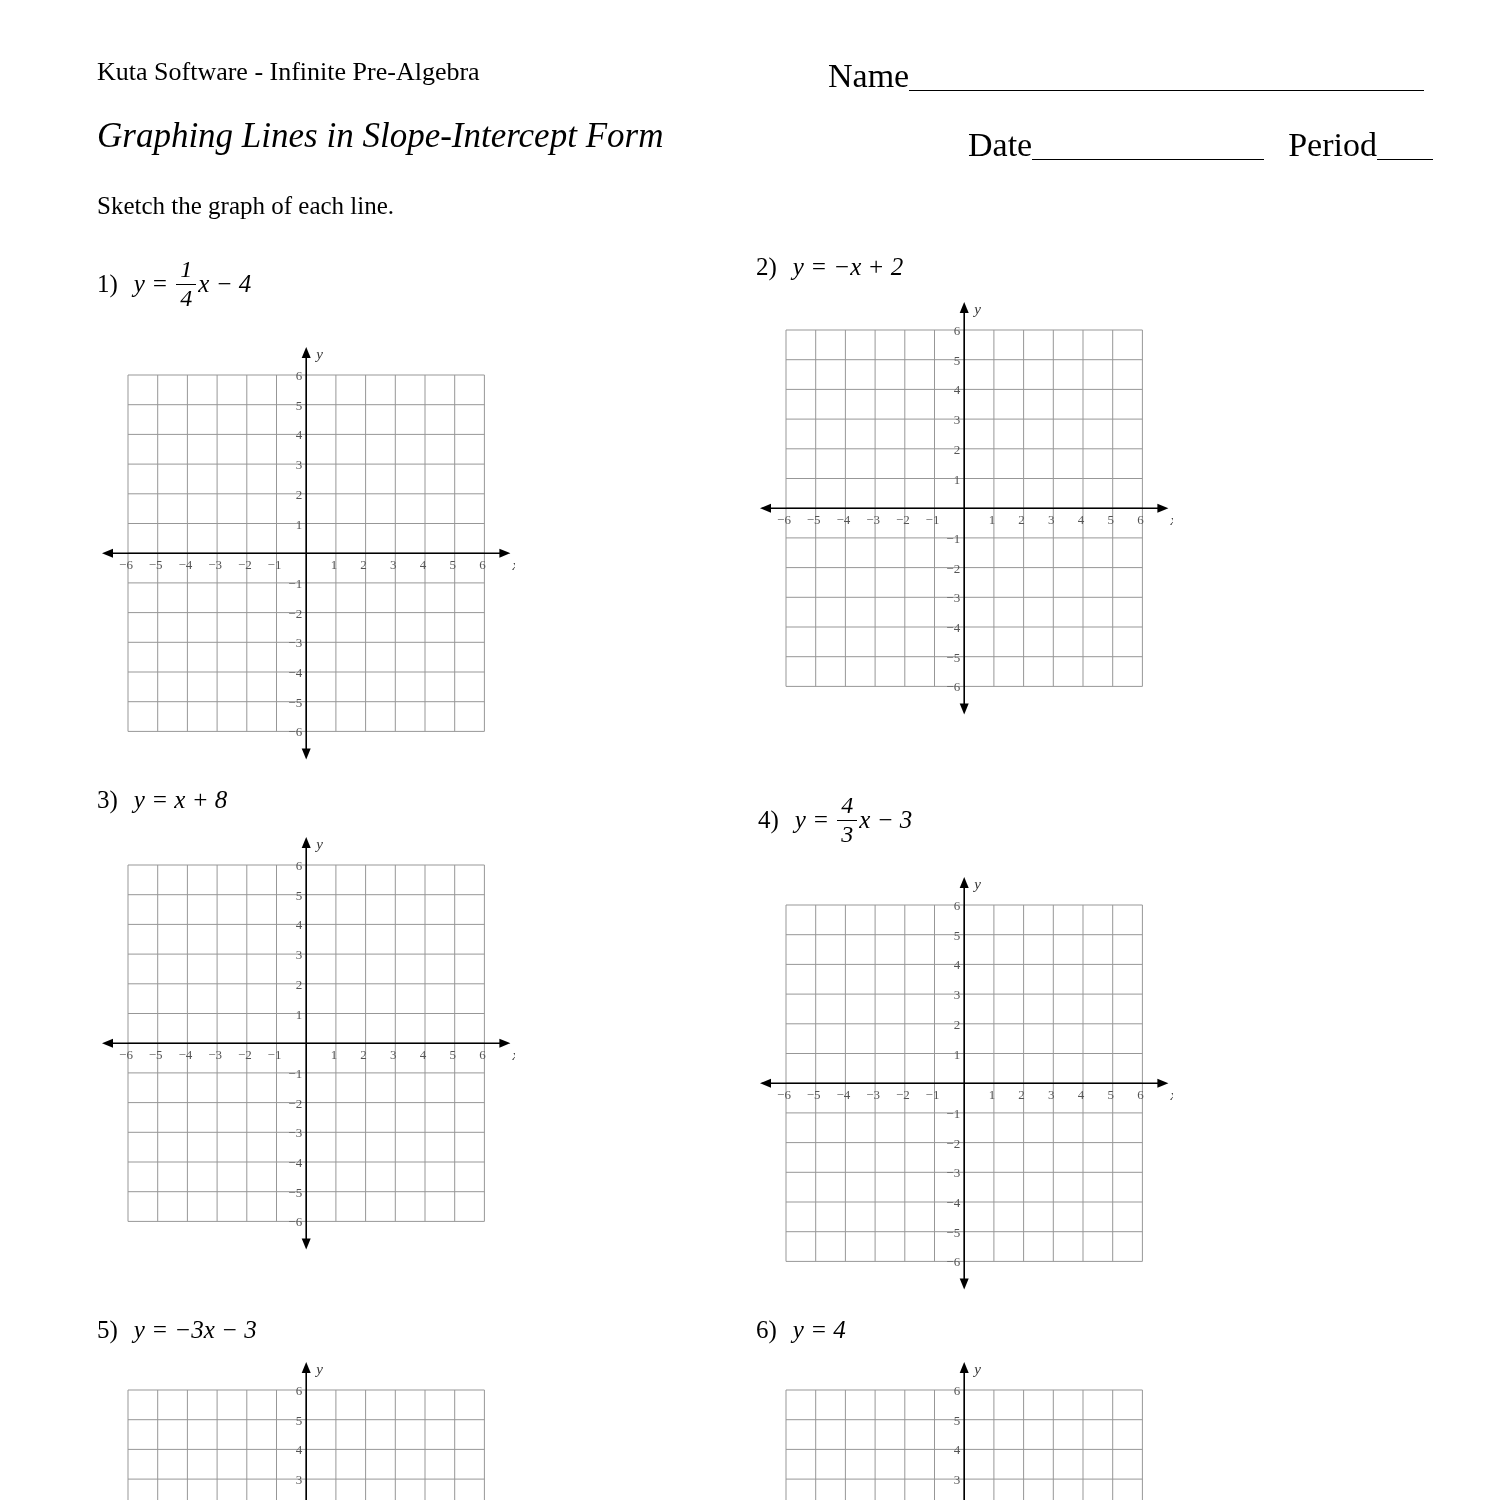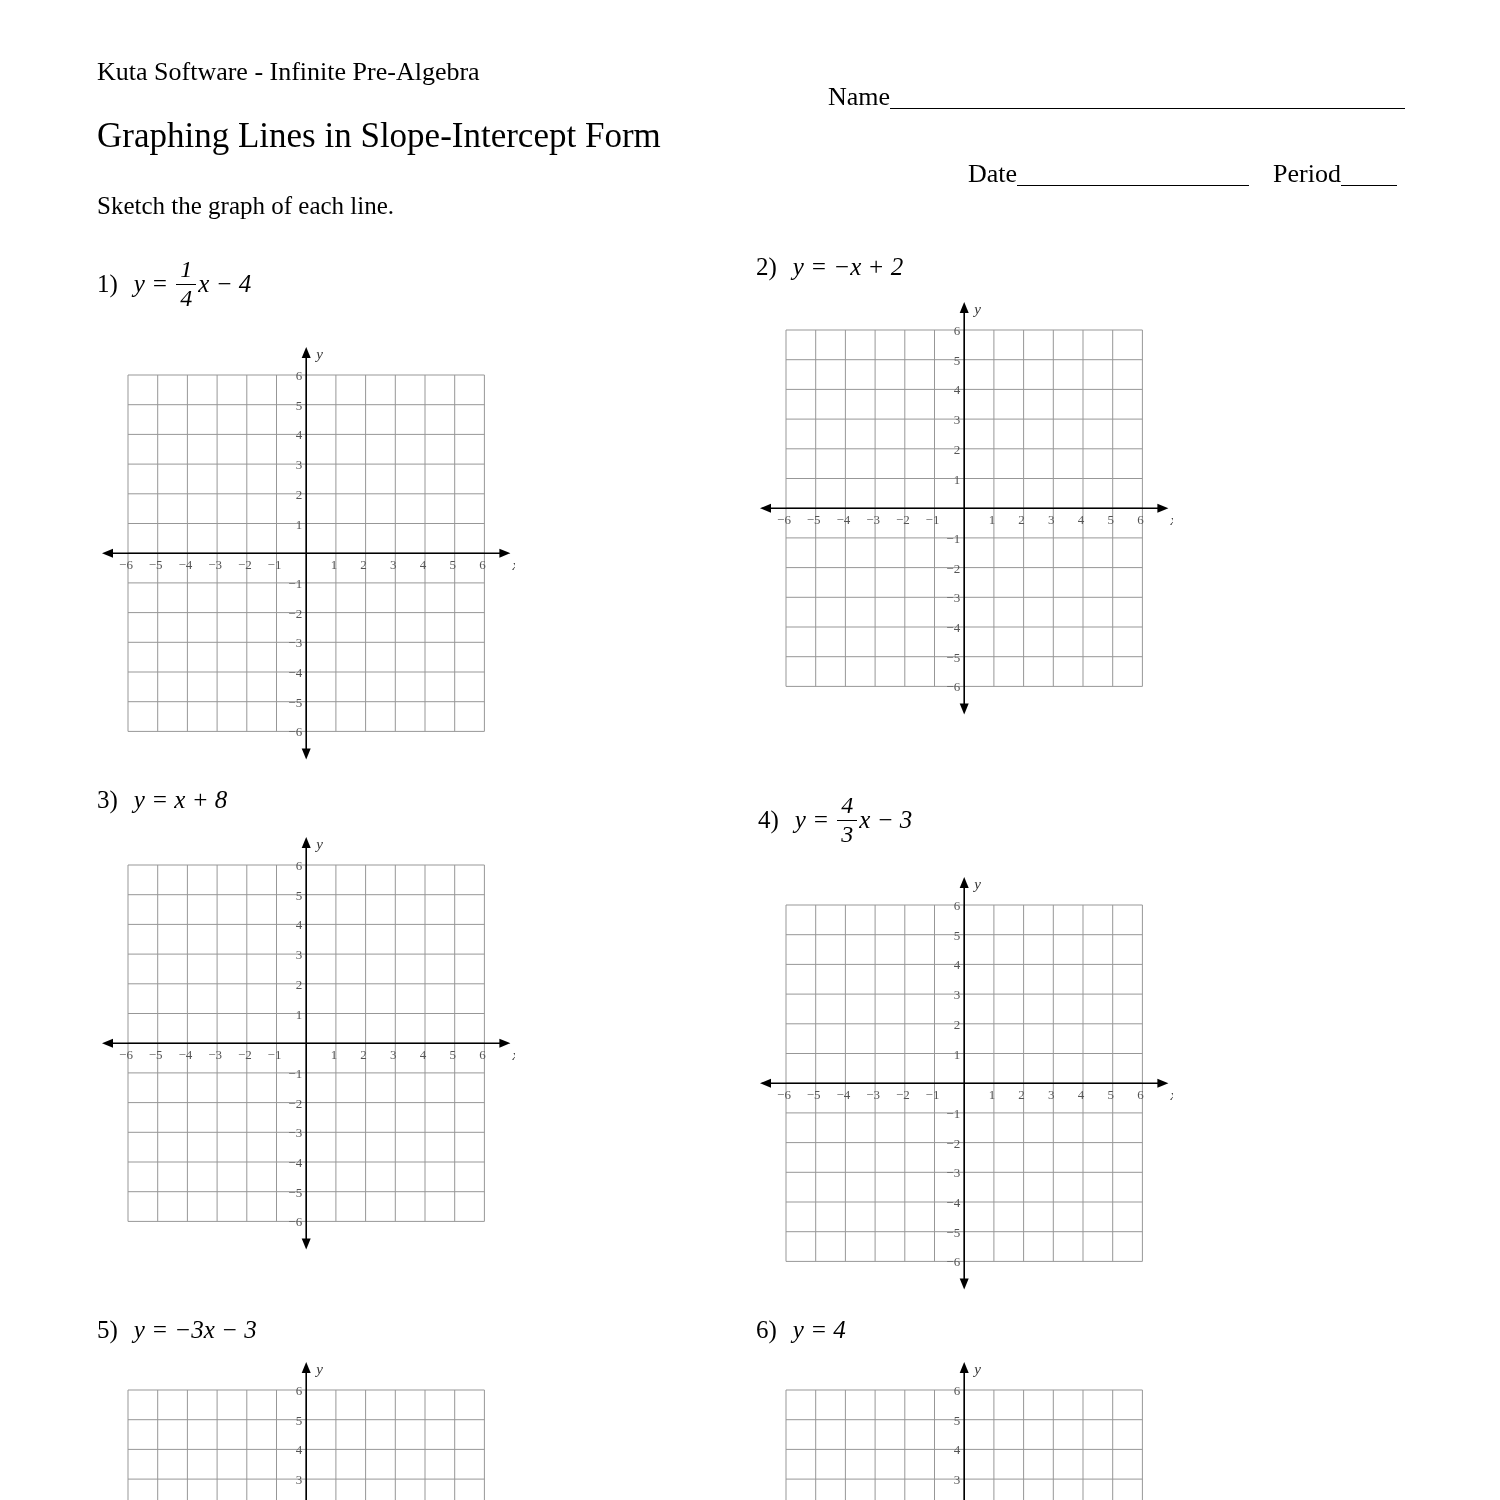--- a/index.html
+++ b/index.html
@@ -3,22 +3,22 @@
 <meta charset="utf-8">
 <style>
   html,body{margin:0;padding:0;}
   body{
     width:1500px;height:1500px;position:relative;overflow:hidden;
     background:#ffffff;color:#000;
     font-family:"Liberation Serif", serif;
   }
   .abs{position:absolute;}
   .brand{font-size:26px;}
-  .title{font-size:35px;}
-  .hdr{font-size:26px;margin-top:25px;}
+  .title{font-size:35px;font-style:italic;}
+  .hdr{font-size:34px;}
   .instructions{font-size:25px;font-weight:normal;}
   .uline{display:inline-block;border-bottom:1.6px solid #000;height:20px;vertical-align:-4px;}
   .ul-name{width:515px;}
   .ul-date{width:232px;}
   .ul-period{width:56px;}
   .problem{display:flex;align-items:center;font-size:25px;}
   .pnum{margin-right:16px;font-style:normal;}
   .eq{font-style:italic;display:flex;align-items:center;white-space:pre;}
   .frac{display:inline-flex;flex-direction:column;align-items:center;margin:0 2px;font-size:24px;line-height:1.15;}
   .fnum{border-bottom:1.6px solid #000;padding:0 4px;}
@@ -30,21 +30,21 @@
 <body>
 
 <div class="abs brand" style="left:97px;top:57px">Kuta Software - Infinite Pre-Algebra</div>
 
 <div class="abs hdr" style="left:828px;top:57px">
   <span>Name</span><span class="uline ul-name"></span>
 </div>
 
 <div class="abs title" style="left:97px;top:116px">Graphing Lines in Slope-Intercept Form</div>
 
-<div class="abs hdr" style="left:968px;top:134px">
+<div class="abs hdr" style="left:968px;top:126px">
   <span>Date</span><span class="uline ul-date"></span><span class="gap-date"></span><span>Period</span><span class="uline ul-period"></span>
 </div>
 
 <div class="abs instructions" style="left:97px;top:192px">Sketch the graph of each line.</div>
 
 <div class="abs problem" style="left:97px;top:256px">
   <span class="pnum">1)</span>
   <span class="eq"><span>y = </span><span class="frac"><span class="fnum">1</span><span class="fden">4</span></span><span>x − 4</span></span>
 </div>
 <div class="abs graph" style="left:98px;top:341px">

